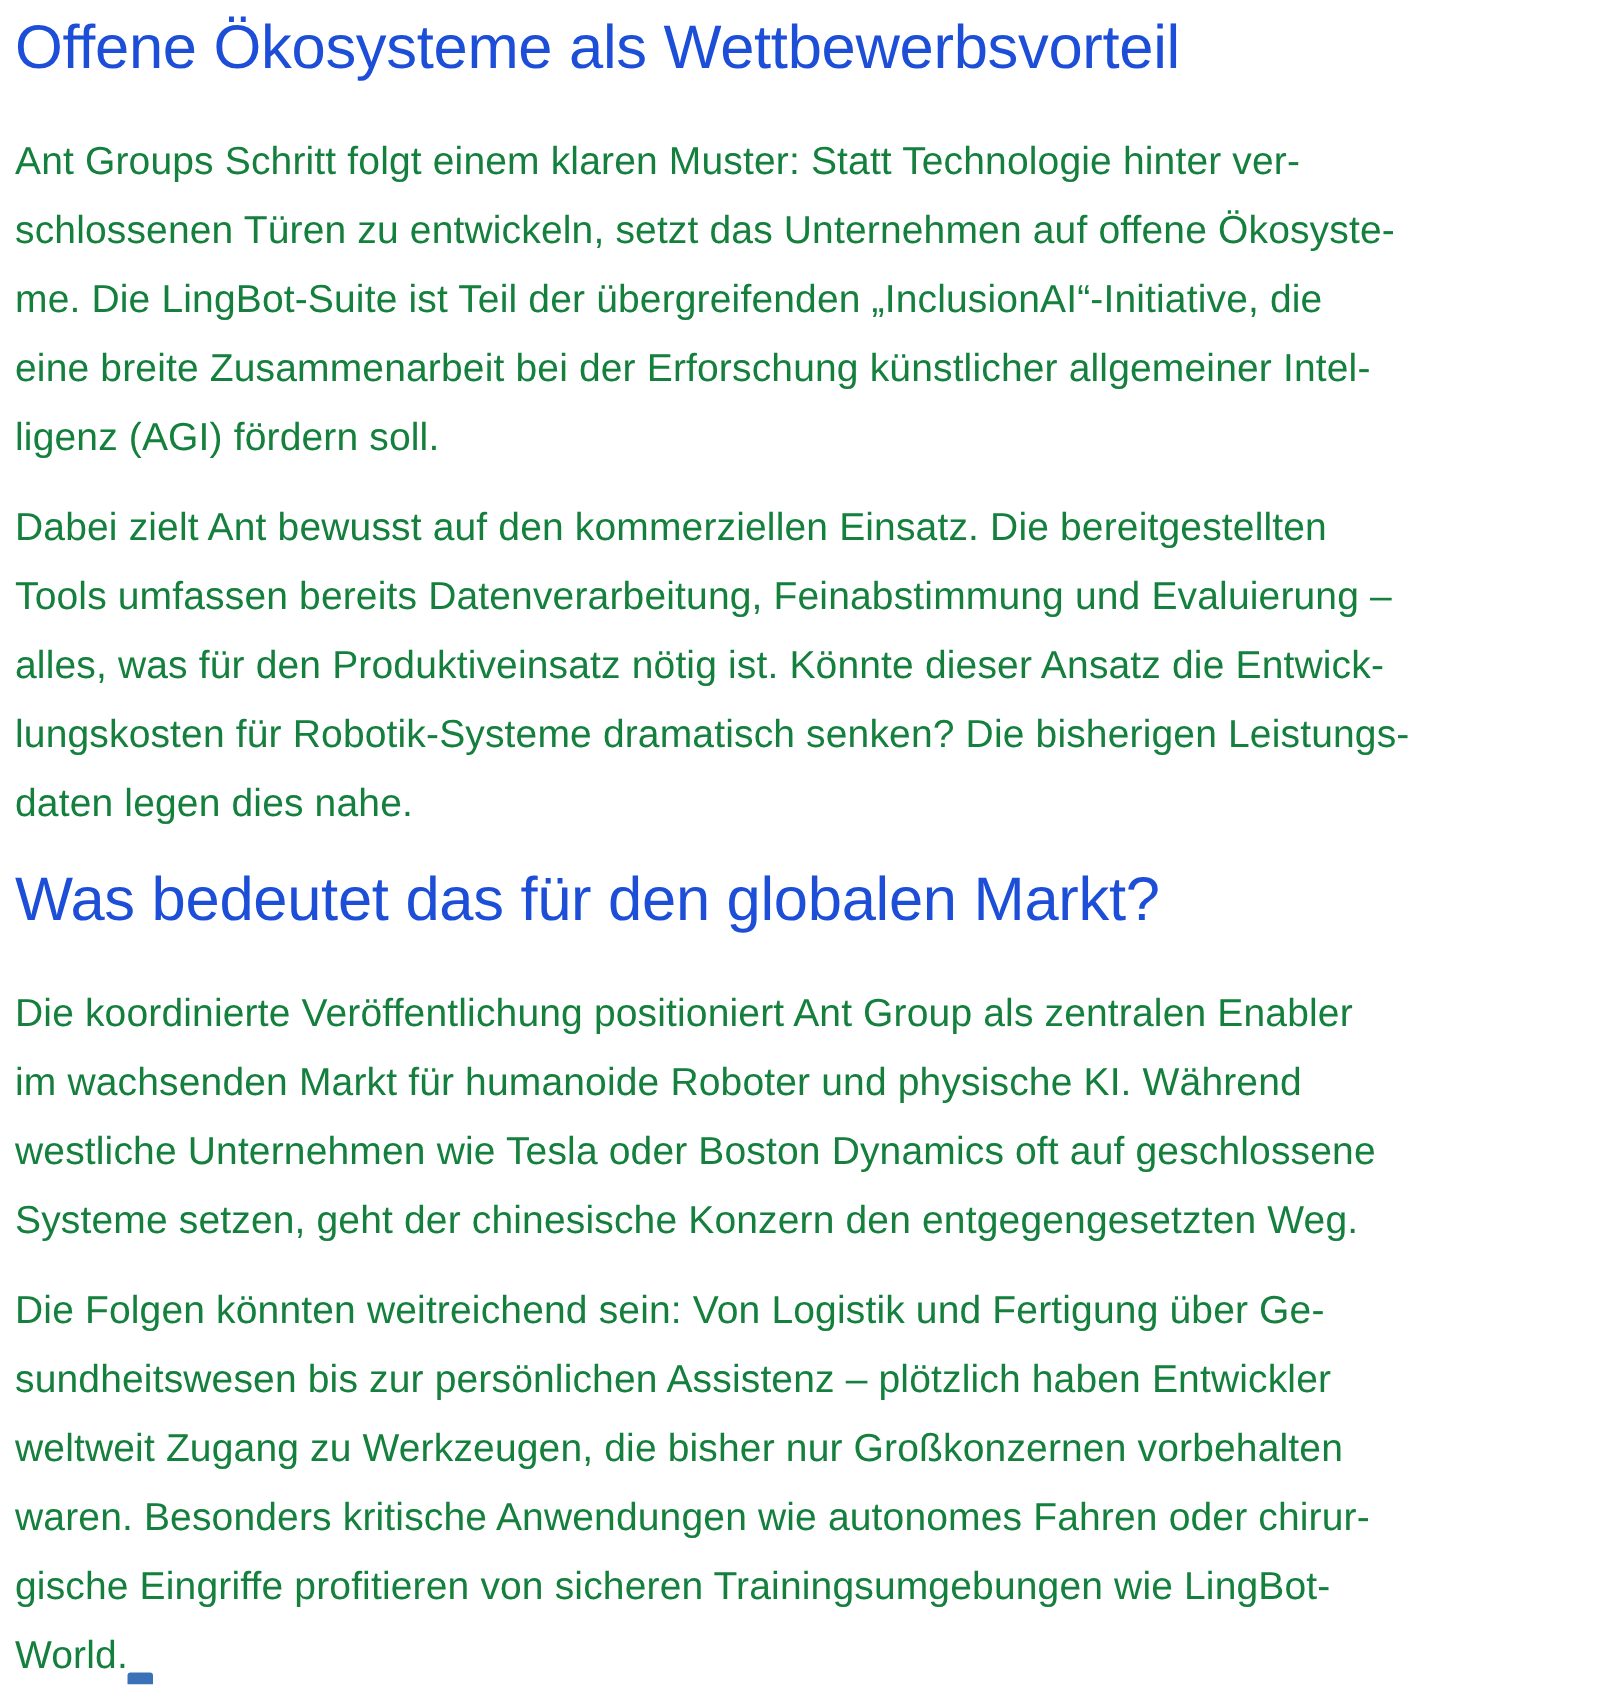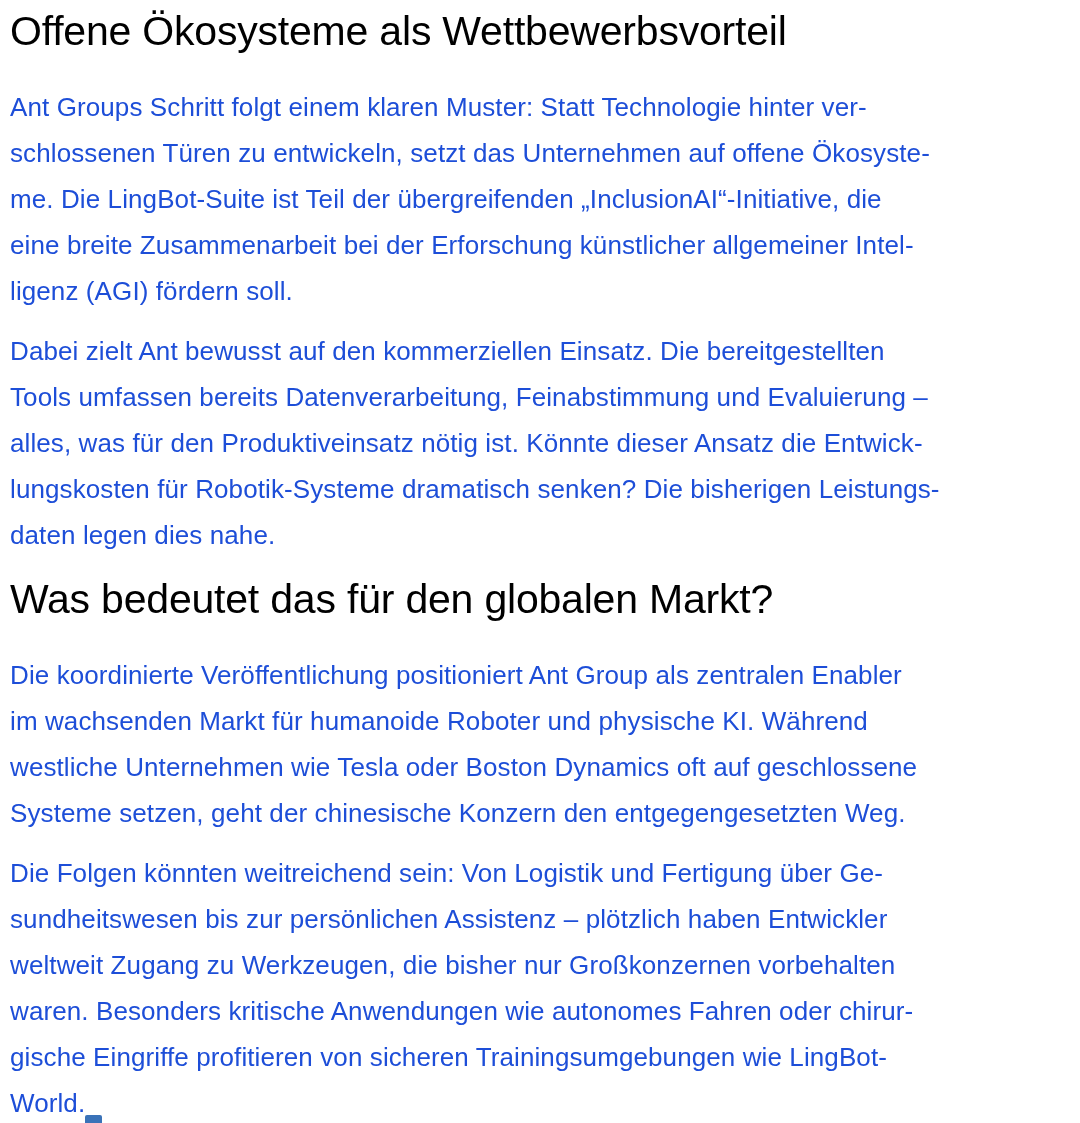--- a/index.html
+++ b/index.html
@@ -15,32 +15,32 @@
     font-family: "Liberation Sans", "DejaVu Sans", sans-serif;
   }
   .article {
     padding: 4px 8px 0 10px;
     color: #3d4249;
   }
   h2.section-heading {
     font-size: 41px;
     line-height: 54px;
     font-weight: 400;
-    color: #000000;
+    color: #1d4ed8;
     letter-spacing: -0.2px;
     margin: 0 0 26px 0;
   }
   h2.section-heading.second {
     margin-top: 10px;
   }
   p.body-paragraph {
     font-size: 26px;
     line-height: 46px;
     font-weight: 400;
-    color: #1d4ed8;
+    color: #15803d;
     letter-spacing: 0.1px;
     margin: 0 0 14px 0;
     white-space: nowrap; 
   }
   .clipped-blue {
     position: absolute;
     left: 85px;
     bottom: 0px;
     width: 17px;
     height: 8px;

